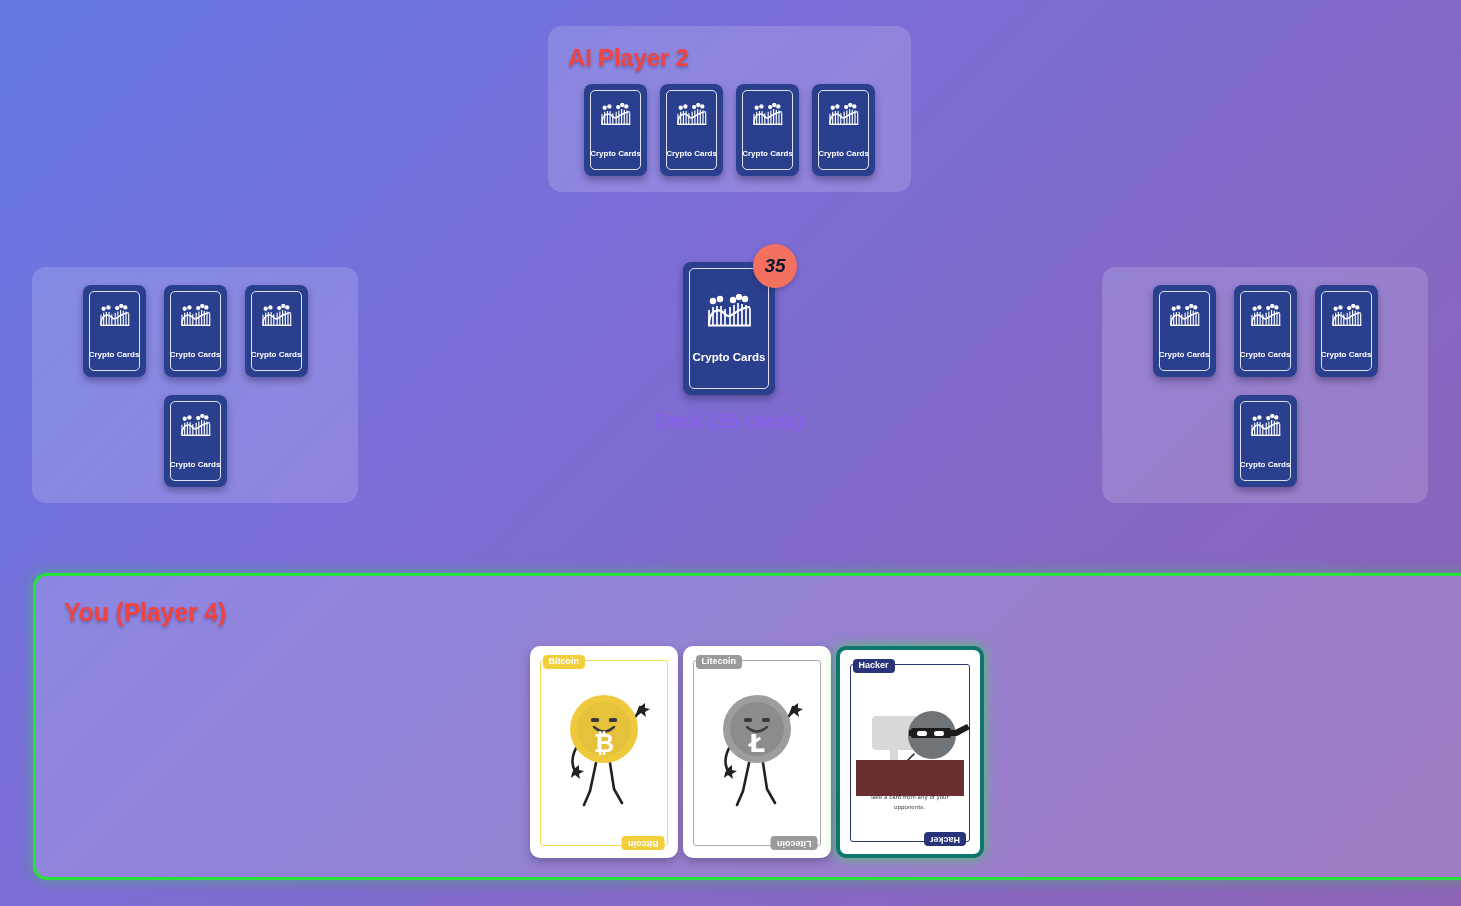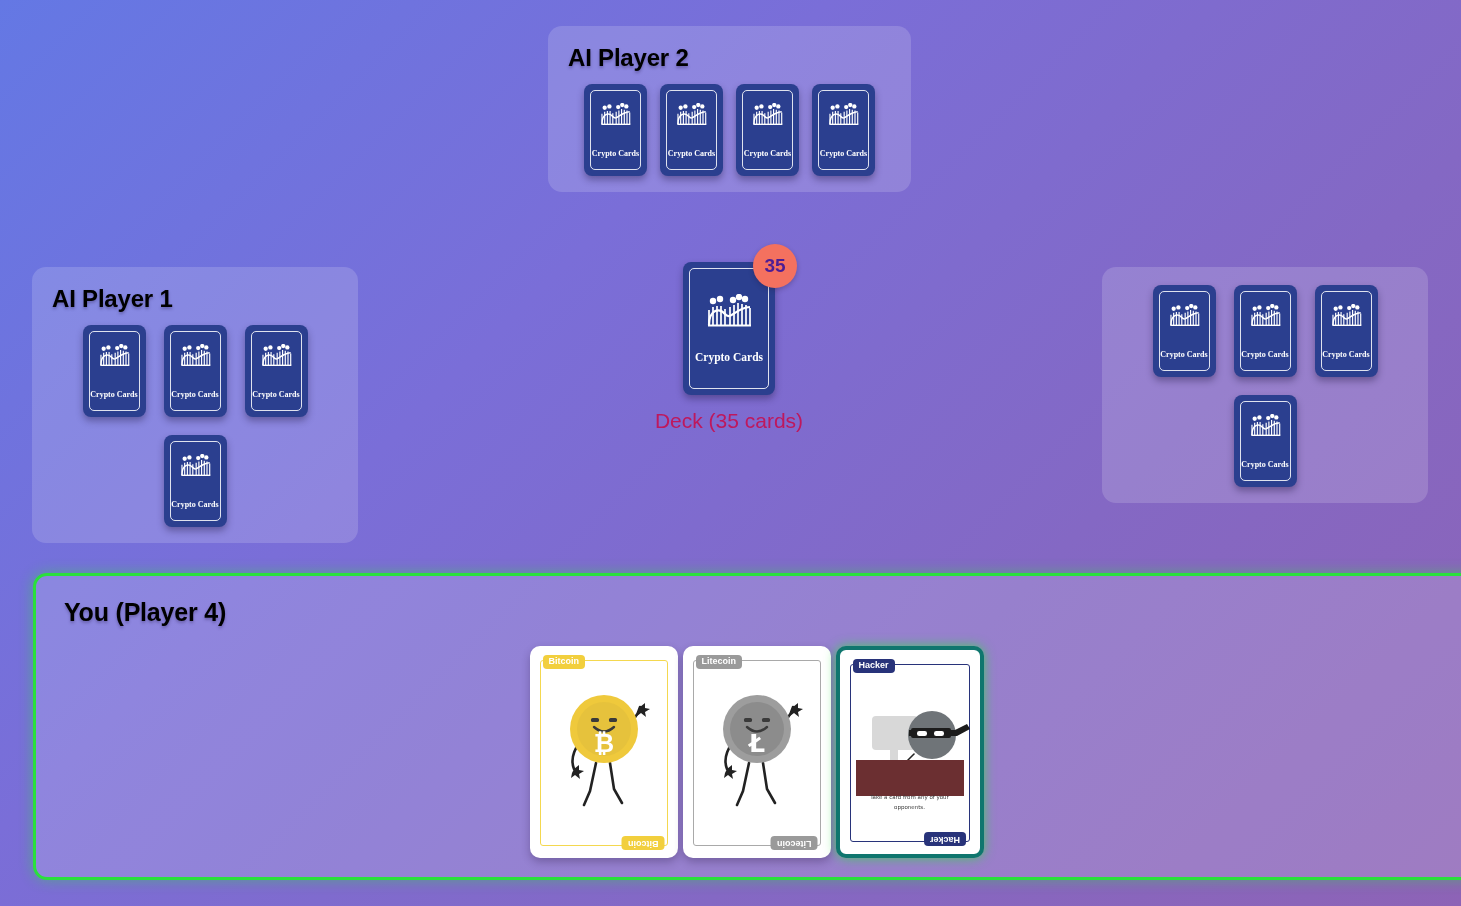--- a/index.html
+++ b/index.html
@@ -22,21 +22,21 @@
   }
 
   
   .panel {
     position: absolute;
     background: rgba(255,255,255,0.16);
     border-radius: 14px;
     padding: 18px 20px 16px 20px;
   }
   .panel-title {
-    color: #000000;
+    color: #ef4444;
     font-size: 24px;
     font-weight: bold;
     letter-spacing: -0.2px;
     text-shadow: 0 2px 3px rgba(40,30,80,0.35);
     margin-bottom: 12px;
   }
 
   .hand {
     display: flex;
     flex-wrap: wrap;
@@ -55,21 +55,20 @@
   .cardback-inner {
     border: 1.5px solid rgba(255,255,255,0.85);
     border-radius: 5px;
     width: calc(100% - 12px);
     height: calc(100% - 12px);
     display: flex;
     flex-direction: column;
     align-items: center;
     justify-content: center;
     gap: 20px;
-    font-family: Liberation Serif, serif;
   }
   .cardback-logo { display: block; }
   .cardback-name {
     color: #ffffff;
     font-weight: bold;
     white-space: nowrap;
     line-height: 1;
   }
 
   
@@ -100,32 +99,33 @@
   }
   #deck-wrap { position: relative; }
   #deck-badge {
     position: absolute;
     right: -22px;
     top: -18px;
     width: 44px;
     height: 44px;
     border-radius: 50%;
     background: #f4715f;
-    color: #4c1d95;
+    color: #0f172a;
     font-size: 19px;
     font-weight: bold;
     display: flex;
     align-items: center;
     justify-content: center;
     z-index: 3;
     box-shadow: 0 2px 5px rgba(40,20,50,0.28);
+    font-style: italic;
   }
   #deck-label {
     margin-top: 14px;
-    color: #be185d;
+    color: #8b5cf6;
     font-size: 21px;
     white-space: nowrap;
   }
 
   
   #panel-you {
     position: absolute;
     left: 33px;
     top: 573px;
     width: 1460px;
@@ -288,21 +288,20 @@
                   <path d="M3 31.5 L46 31.5" stroke-width="2"></path>
                 </g>
               </svg></span>
             <span class="cardback-name">Crypto Cards</span>
           </div>
         </div>
       </div>
   </div>
 
   <div class="panel" id="panel-p1">
-    <div class="panel-title">AI Player 1</div>
     <div class="hand">
         <div class="cardback cb-sm">
           <div class="cardback-inner">
             <span class="cardback-logo"><svg width="33" height="23" viewBox="0 0 48 34" aria-hidden="true">
                 <g fill="#ffffff">
                   <circle cx="8" cy="7" r="3.2"></circle>
                   <circle cx="15" cy="5" r="3.2"></circle>
                   <circle cx="28" cy="6" r="3.2"></circle>
                   <circle cx="34" cy="3" r="3.2"></circle>
                   <circle cx="40" cy="5" r="3.2"></circle>

